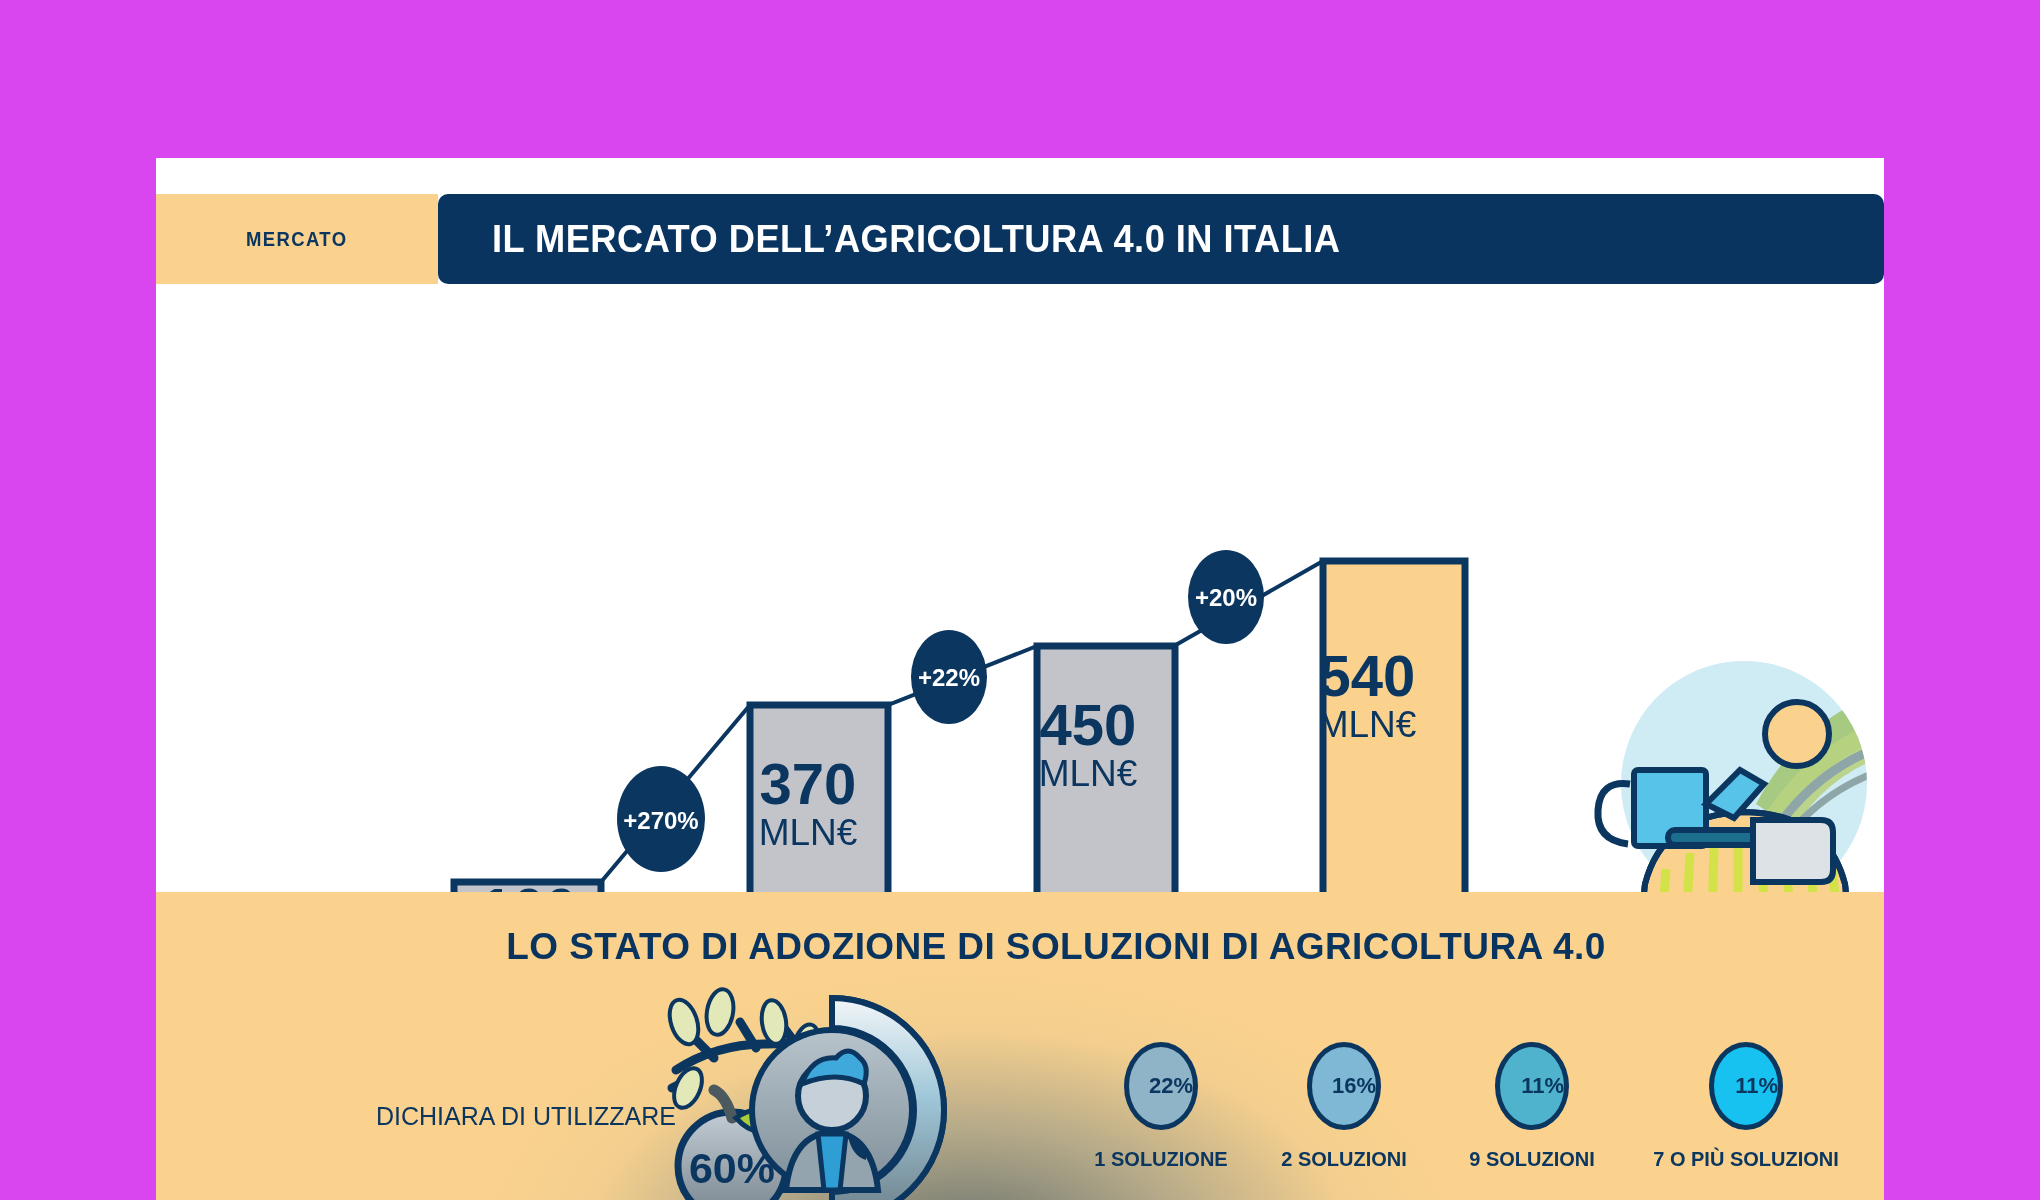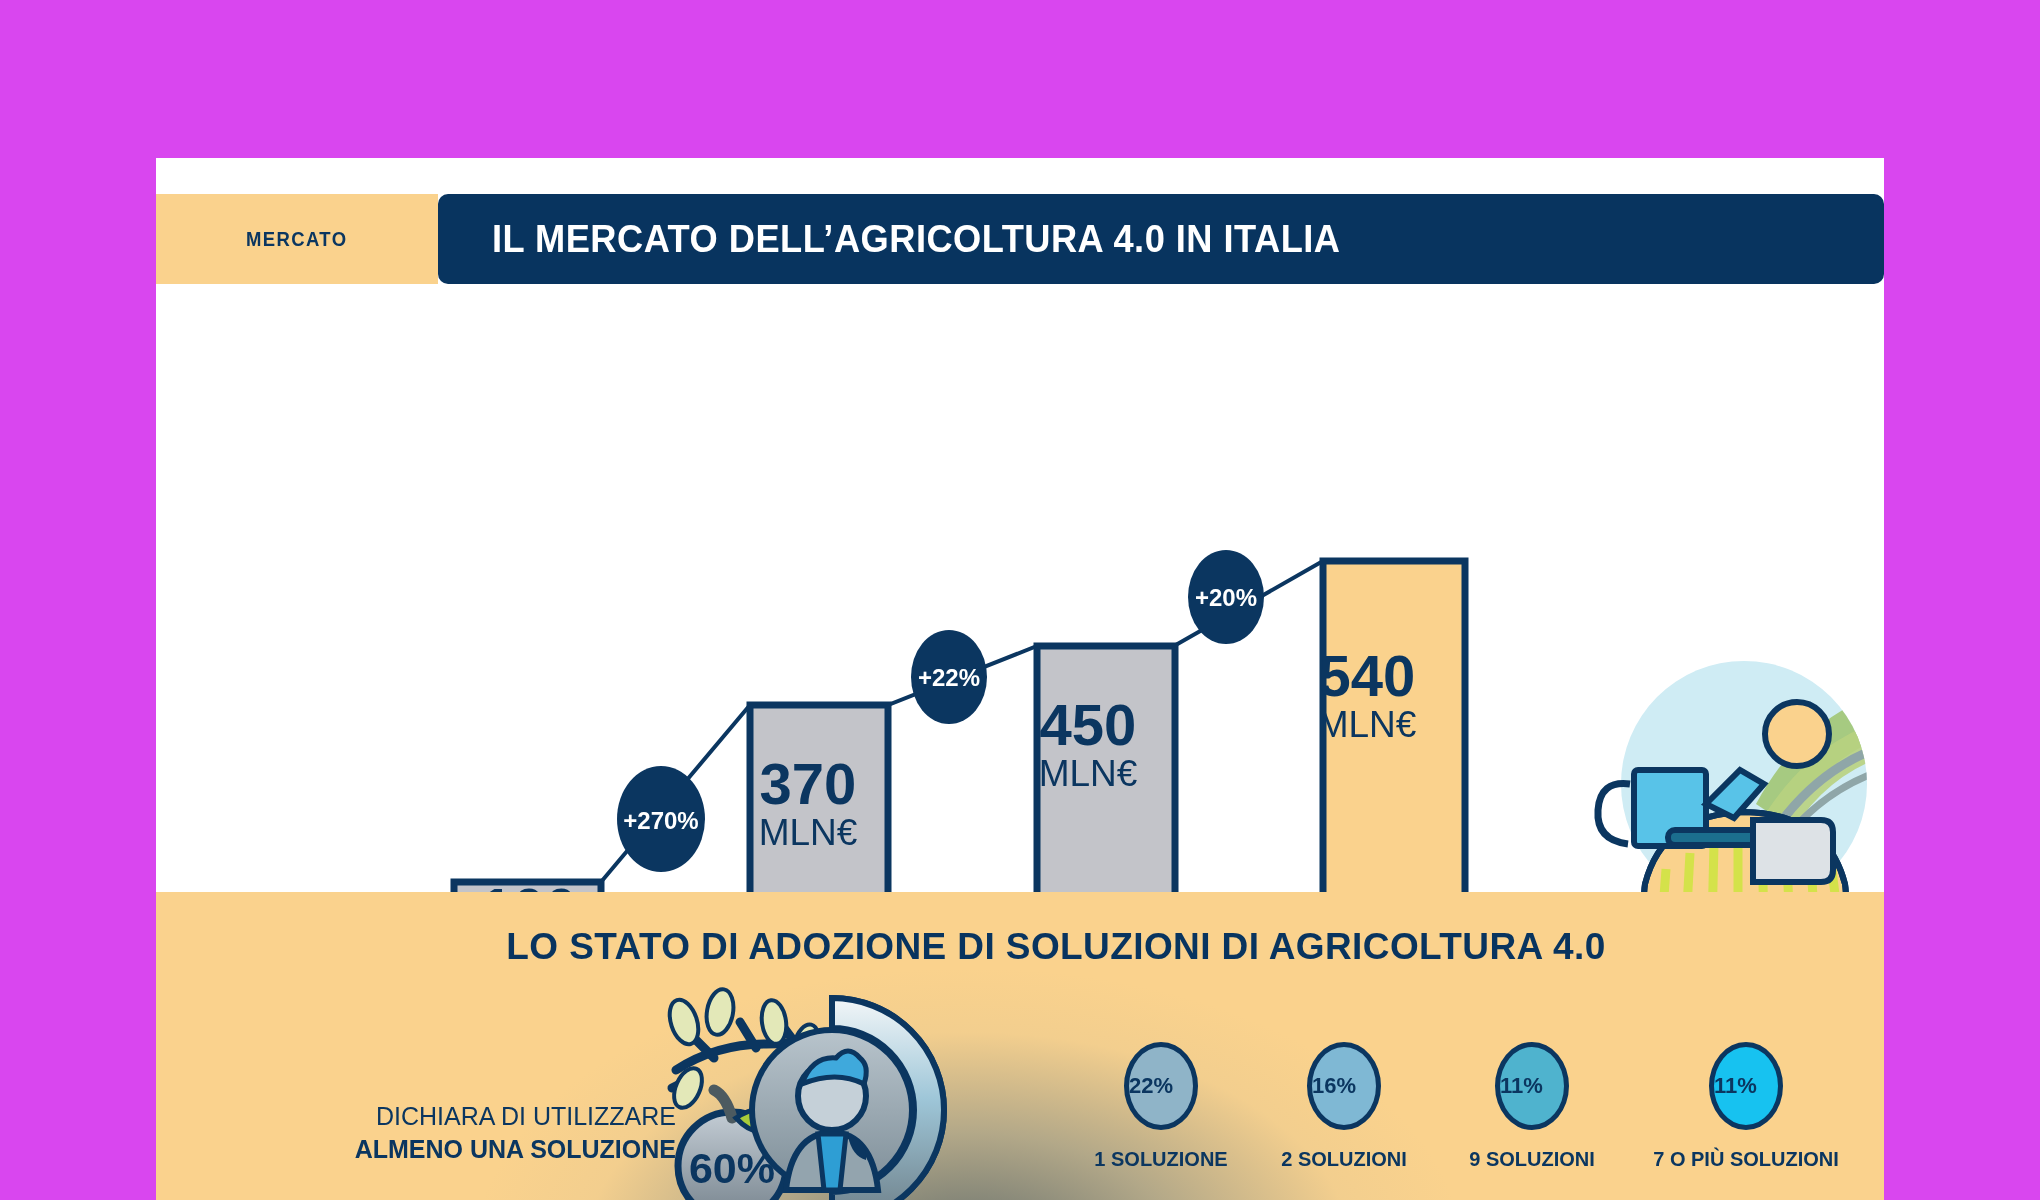--- a/index.html
+++ b/index.html
@@ -46,21 +46,21 @@
      font-family:"Liberation Sans Narrow","Liberation Sans",sans-serif;margin-left:36px;}
 
   #declare{position:absolute;left:190px;top:208px;width:330px;text-align:right;color:#0B3660;}
   #declare .l1{font-size:25px;line-height:33px;font-family:"Liberation Sans",sans-serif;}
   #declare .l2{font-size:25px;line-height:33px;font-weight:bold;font-family:"Liberation Sans",sans-serif;}
 
   #art-illu{position:absolute;left:480px;top:86px;}
   #sol-row{position:absolute;left:930px;top:150px;width:760px;height:150px;}
   .sol-item{position:absolute;top:0;text-align:center;}
   .sol-bub{width:64px;height:78px;border-radius:50%;border:5px solid #0B3660;
-     display:flex;align-items:center;justify-content:flex-start;margin:0 auto;}
+     display:flex;align-items:center;justify-content:flex-end;margin:0 auto;}
   .sol-bub span{font-size:22px;font-weight:bold;color:#0B3660;
      font-family:"Liberation Sans Narrow","Liberation Sans",sans-serif;}
   .sol-lbl{margin-top:18px;font-size:20px;font-weight:bold;color:#0B3660;white-space:nowrap;
      font-family:"Liberation Sans Narrow","Liberation Sans",sans-serif;}
 </style>
 </head>
 <body>
 
 <div id="stage">
  <div id="card">
@@ -160,21 +160,20 @@
     </div>
   </div>
 
   <div id="adopt">
     <div id="adopt-glow"></div>
 
     <div id="adopt-title">LO STATO DI ADOZIONE DI SOLUZIONI DI AGRICOLTURA 4.0</div>
 
     <div id="declare">
       <div class="l1">DICHIARA DI UTILIZZARE</div>
-      <div class="l2">ALMENO UNA SOLUZIONE</div>
     </div>
 
     <svg id="art-illu" width="420" height="230">
       <defs>
         <linearGradient id="gaugeG" x1="0" y1="0" x2="0" y2="1">
           <stop offset="0%" stop-color="#F2F6F8"></stop>
           <stop offset="45%" stop-color="#9EC6D8"></stop>
           <stop offset="100%" stop-color="#6E7F88"></stop>
         </linearGradient>
         <linearGradient id="bodyG" x1="0" y1="0" x2="0" y2="1">

